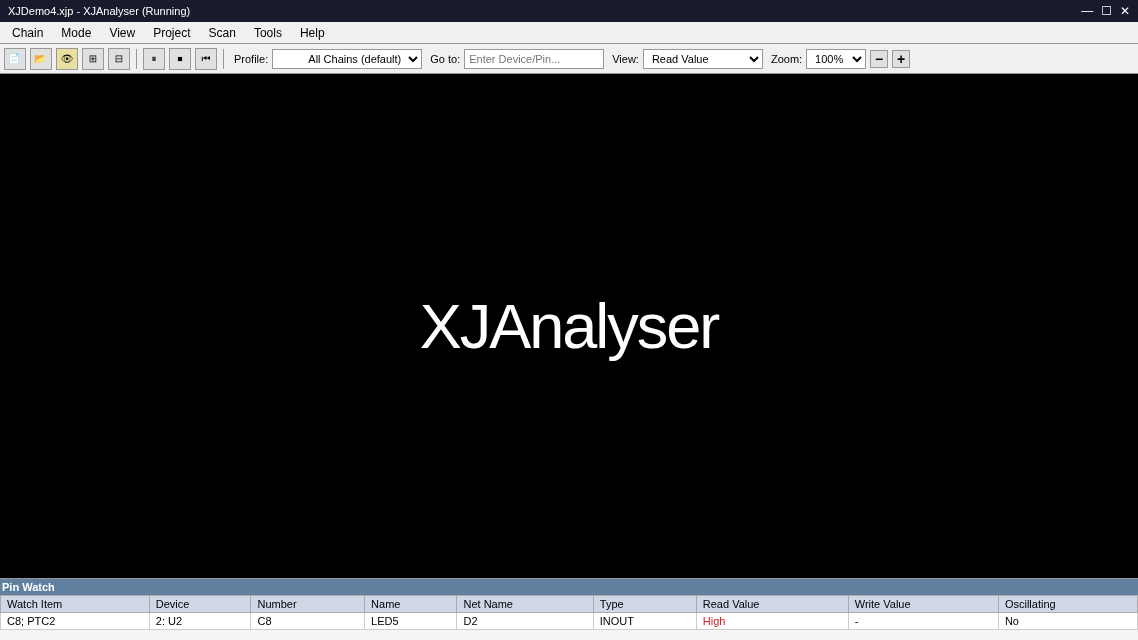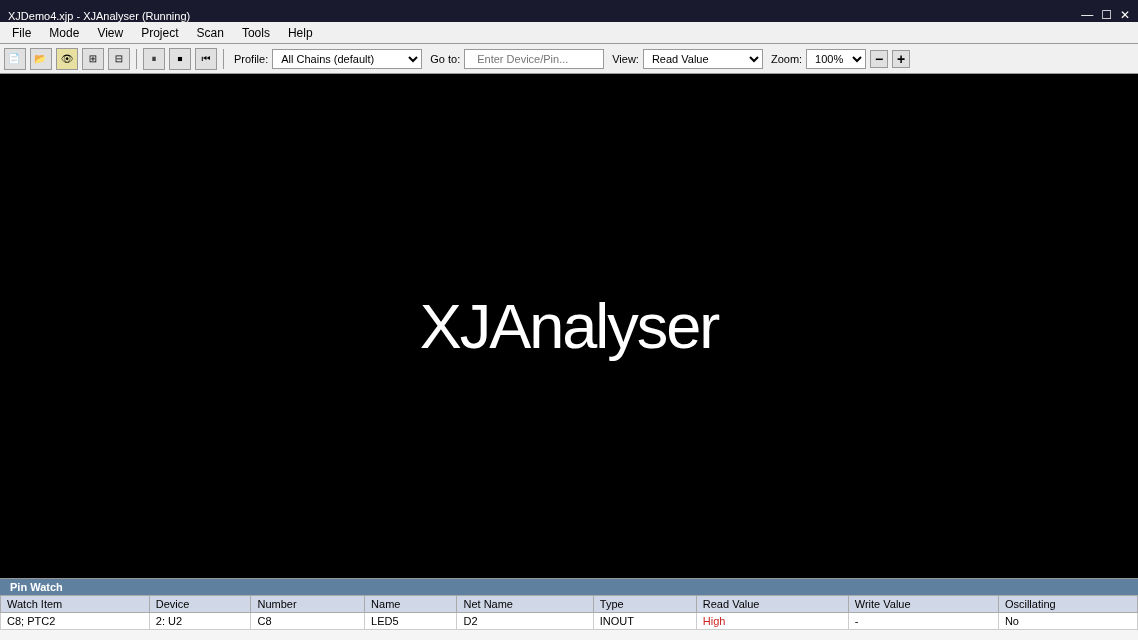--- a/index.html
+++ b/index.html
@@ -4,21 +4,21 @@
   <style>
     * { box-sizing: border-box; margin: 0; padding: 0; }
     body { font-family: 'Segoe UI', Tahoma, sans-serif; font-size: 12px; background: #d4d0c8; width: 1138px; height: 640px; overflow: hidden; }
 
     
     #titlebar {
       background: #1a1a2e;
       color: white;
       height: 22px;
       display: flex;
-      align-items: flex-end;
+      align-items: center;
       padding: 0 8px;
       font-size: 11px;
       justify-content: space-between;
     }
     #titlebar-controls { display: flex; gap: 8px; }
     #titlebar-controls span { cursor: pointer; font-size: 12px; }
 
     
     #menubar {
       background: #f0f0f0;
@@ -50,25 +50,25 @@
       background: #e0e0e0;
       border: 1px solid #999;
       display: flex; align-items: center; justify-content: center;
       cursor: pointer;
       font-size: 10px;
     }
     .toolbar-sep { width: 1px; height: 20px; background: #999; margin: 0 2px; }
     .toolbar-label { font-size: 11px; margin-left: 4px; }
     .toolbar-select {
       height: 20px; font-size: 11px; border: 1px solid #999;
-      background: white; padding: 0 4px;
+      background: white; padding: 0 4px; text-align: right;
     }
     #goto-input {
       height: 20px; font-size: 11px; border: 1px solid #999;
-      background: white; padding: 0 12px; width: 140px;
+      background: white; padding: 0 4px; width: 140px;
     }
     .view-select { height: 20px; font-size: 11px; border: 1px solid #999; background: white; padding: 0 4px; width: 120px; }
     .zoom-select { height: 20px; font-size: 11px; border: 1px solid #999; background: white; padding: 0 4px; width: 60px; }
     .zoom-btn { width: 18px; height: 18px; background: #e0e0e0; border: 1px solid #999; cursor: pointer; display: flex; align-items: center; justify-content: center; font-size: 14px; font-weight: bold; }
 
     
     #main-area {
       display: flex;
       height: calc(640px - 22px - 22px - 30px - 32px - 30px);
       background: #d4d0c8;
@@ -133,21 +133,21 @@
 
     
     #pin-watch-panel {
       background: #f5f5f5;
       border-top: 1px solid #999;
       height: 130px;
     }
     .pin-watch-header {
       background: #6080a0;
       color: white;
-      padding: 2px 10px;
+      padding: 2px 2px;
       font-size: 11px;
       font-weight: bold;
     }
     .pin-watch-table {
       width: 100%;
       border-collapse: collapse;
       font-size: 11px;
     }
     .pin-watch-table th {
       background: #d0d8e8;
@@ -259,21 +259,21 @@
 <div id="titlebar">
   <span>XJDemo4.xjp - XJAnalyser (Running)</span>
   <div id="titlebar-controls">
     <span>—</span>
     <span>☐</span>
     <span>✕</span>
   </div>
 </div>
 
 <div id="menubar">
-  <span class="menu-item">File</span>
+  <span class="menu-item">Chain</span>
   <span class="menu-item">Mode</span>
   <span class="menu-item">View</span>
   <span class="menu-item">Project</span>
   <span class="menu-item">Scan</span>
   <span class="menu-item">Tools</span>
   <span class="menu-item">Help</span>
 </div>
 
 <div id="toolbar">
   <div class="toolbar-btn">📄</div>

